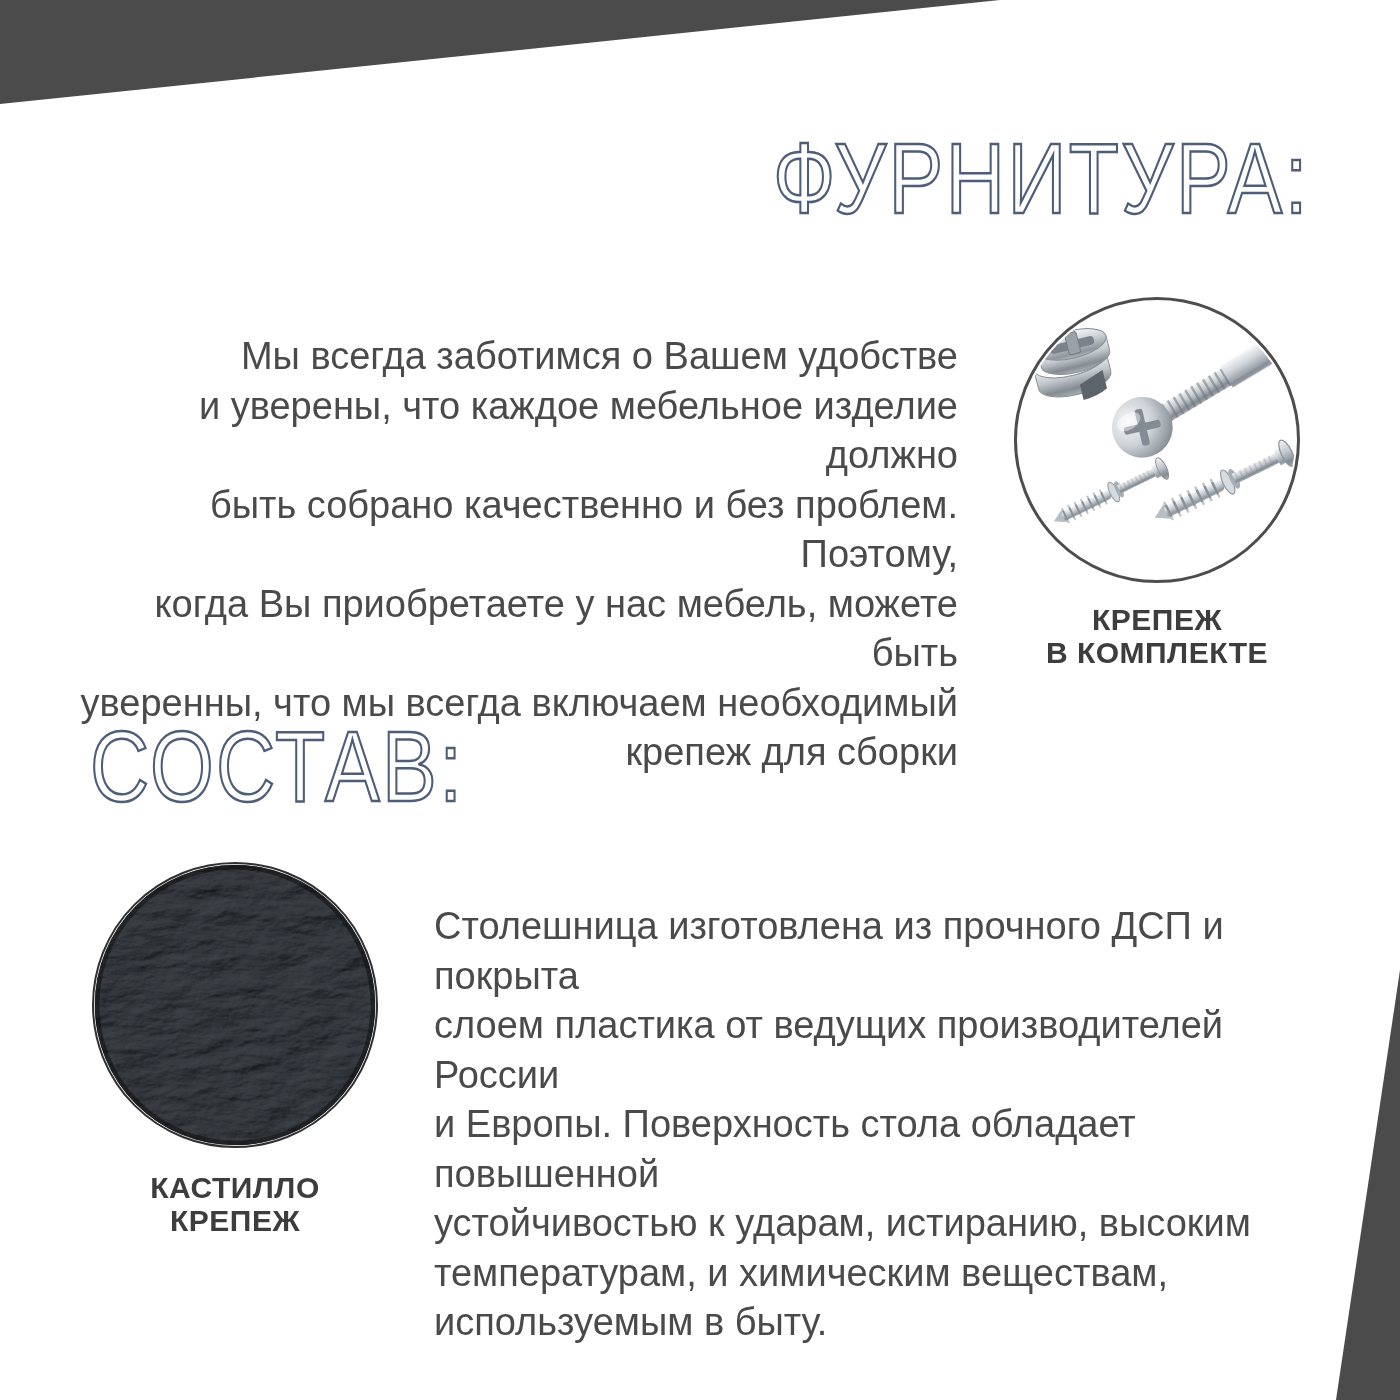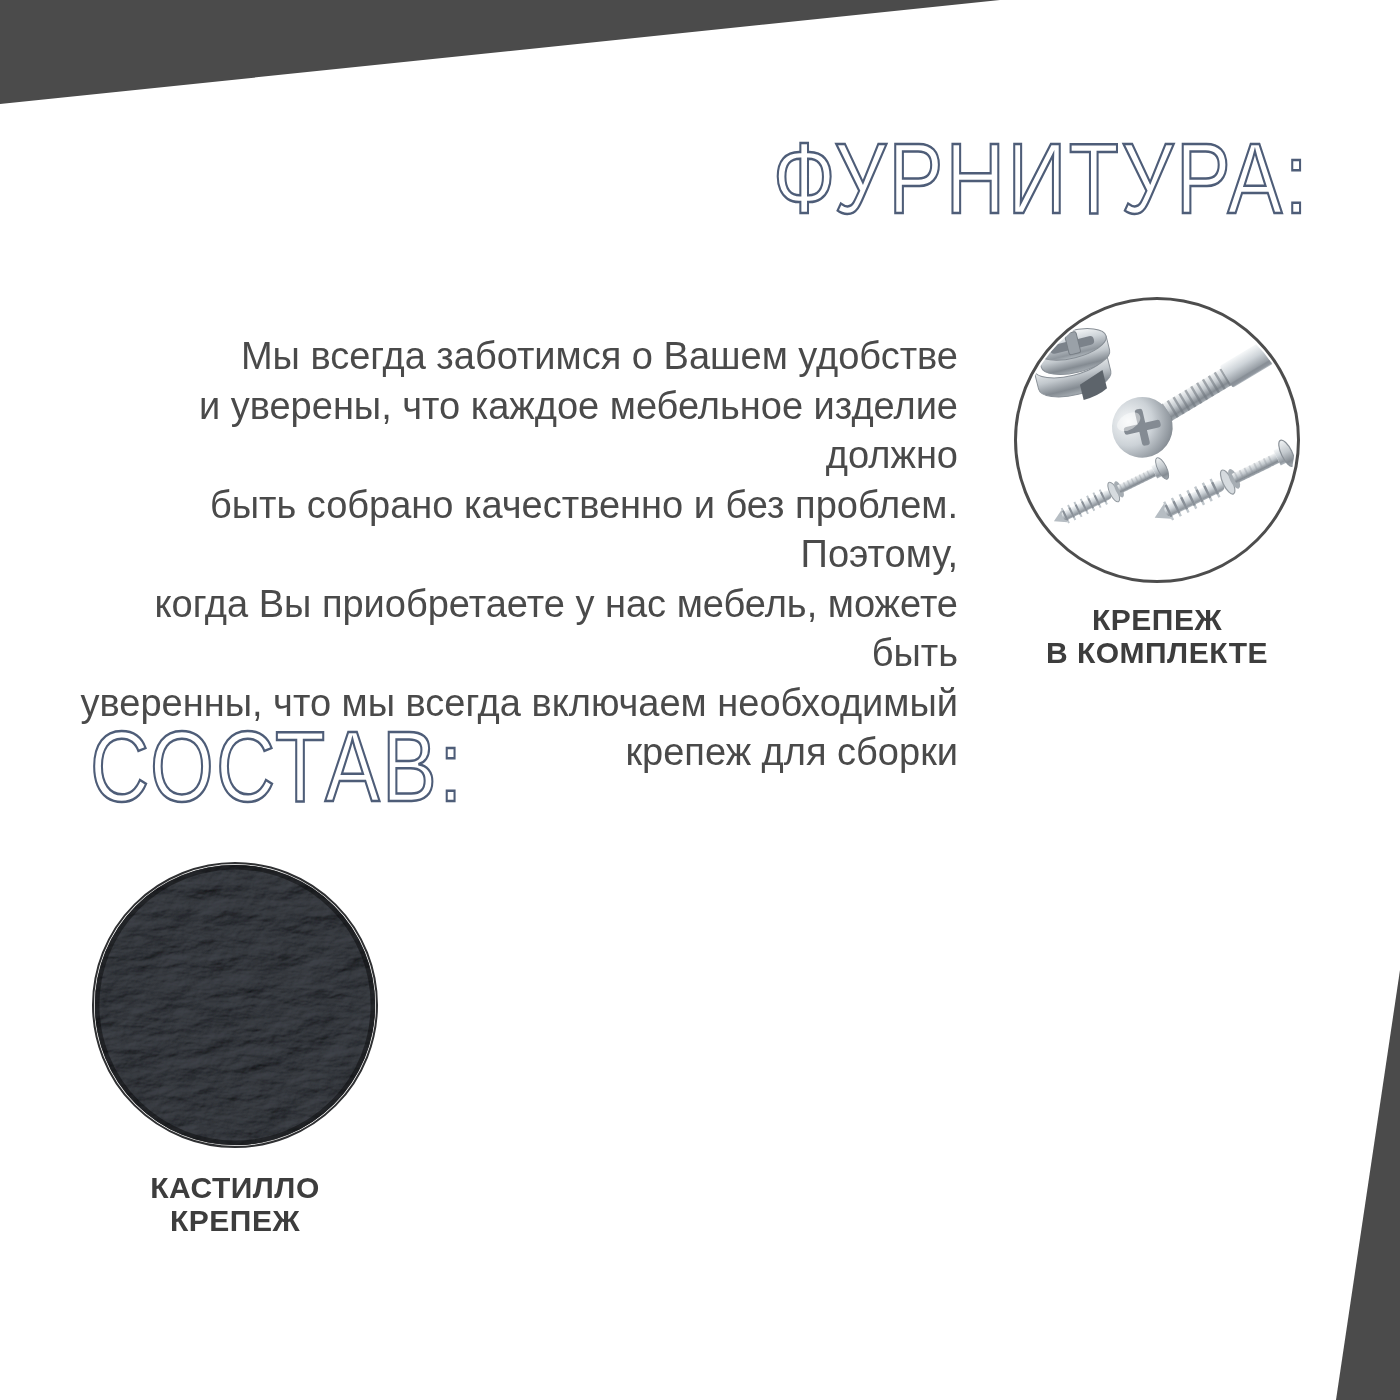--- a/index.html
+++ b/index.html
@@ -192,14 +192,20 @@
       </defs>
       <circle cx="143" cy="143" r="142" fill="#131416"></circle>
       <circle cx="143" cy="143" r="142" fill="#43474e" filter="url(#stone)"></circle>
       <circle cx="143" cy="143" r="140" fill="none" stroke="#000000" stroke-width="5" opacity=".4"></circle>
     </svg>
   </figure>
 
   <div class="caption cap-swatch ml">КАСТИЛЛО
 КРЕПЕЖ</div>
 
+  <p class="body-text p-comp ml">Столешница изготовлена из прочного ДСП и покрыта
+слоем пластика от ведущих производителей России
+и Европы. Поверхность стола обладает повышенной
+устойчивостью к ударам, истиранию, высоким
+температурам, и химическим веществам,
+используемым в быту.</p>
 
 </div>
 
 </body></html>

